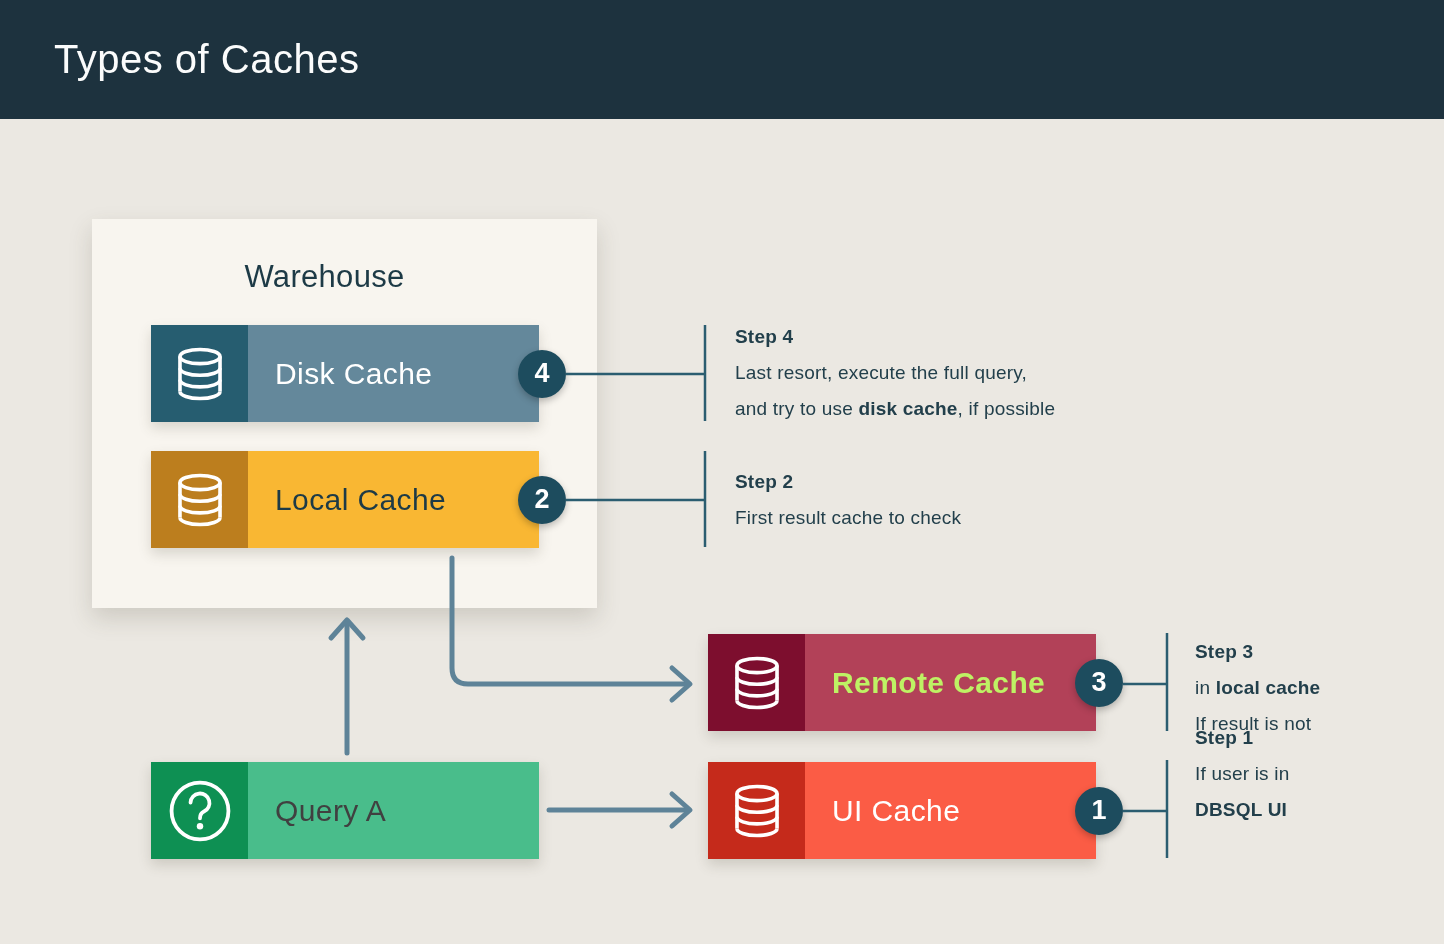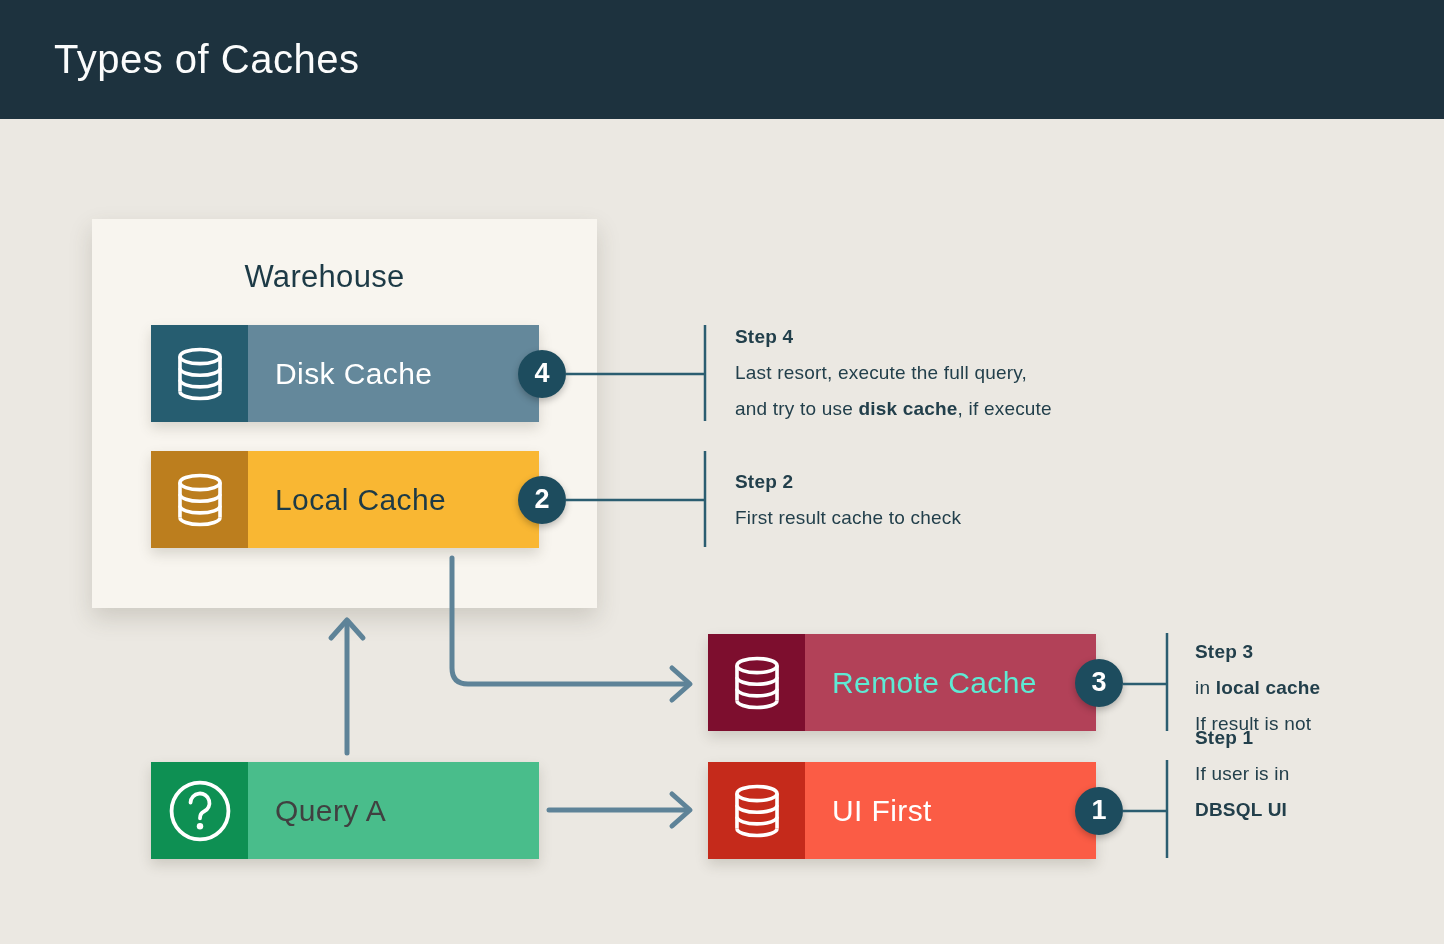--- a/index.html
+++ b/index.html
@@ -20,21 +20,21 @@
   .bar-icon{width:97px;height:100%;flex:none;display:flex;align-items:center;justify-content:center;}
   .bar-body{flex:1;display:flex;align-items:center;padding-left:27px;font-size:30px;letter-spacing:.4px;}
   .bar-disk{left:151px;top:325px;}
   .bar-disk .bar-icon{background:#265d70;}
   .bar-disk .bar-body{background:#64889b;color:#ffffff;}
   .bar-local{left:151px;top:451px;}
   .bar-local .bar-icon{background:#bc7e1e;}
   .bar-local .bar-body{background:#f9b733;color:#1d3a46;}
   .bar-remote{left:708px;top:634px;}
   .bar-remote .bar-icon{background:#7d0e2e;}
-  .bar-remote .bar-body{background:#b24158;color:#5eead4;}
+  .bar-remote .bar-body{background:#b24158;color:#bef264;font-weight:bold;}
   .bar-ui{left:708px;top:762px;}
   .bar-ui .bar-icon{background:#c52a1b;}
   .bar-ui .bar-body{background:#fb5c45;color:#ffffff;}
   .bar-query{left:151px;top:762px;}
   .bar-query .bar-icon{background:#0e9053;}
   .bar-query .bar-body{background:#49bd8b;color:#404040;}
   
   .badge{
     position:absolute;right:-27px;top:50%;transform:translateY(-50%);
     width:48px;height:48px;border-radius:50%;background:#1d4c5e;color:#ffffff;
@@ -111,39 +111,39 @@
   <div class="bar bar-ui">
     <div class="bar-icon">
       <svg viewBox="0 0 48 48" width="62" height="62" fill="none" stroke="#ffffff" stroke-width="2.8">
         <ellipse cx="24" cy="10.5" rx="15.5" ry="5.5"></ellipse>
         <path d="M8.5 10.5 V37.5 M39.5 10.5 V37.5"></path>
         <path d="M8.5 19.5 a15.5 5.5 0 0 0 31 0"></path>
         <path d="M8.5 28.5 a15.5 5.5 0 0 0 31 0"></path>
         <path d="M8.5 37.5 a15.5 5.5 0 0 0 31 0"></path>
       </svg>
     </div>
-    <div class="bar-body">UI First</div>
+    <div class="bar-body">UI Cache</div>
     <div class="badge">1</div>
   </div>
 
   <div class="bar bar-query">
     <div class="bar-icon">
       <svg viewBox="0 0 48 48" width="70" height="70" fill="none" stroke="#ffffff" stroke-width="2.6" stroke-linecap="round">
         <circle cx="24" cy="24" r="19.5"></circle>
         <path d="M17.5 18.2 a6.5 6.5 0 1 1 9.2 6.2 q -2.7 1.3 -2.7 4.6"></path>
         <circle cx="24" cy="34.5" r="2.2" fill="#ffffff" stroke="none"></circle>
       </svg>
     </div>
     <div class="bar-body">Query A</div>
   </div>
 
   <div class="step step-4">
     <div class="t">Step 4</div>
     <div>Last resort, execute the full query,</div>
-    <div><span>and try to use </span><b>disk cache</b><span>, if execute</span></div>
+    <div><span>and try to use </span><b>disk cache</b><span>, if possible</span></div>
   </div>
 
   <div class="step step-2">
     <div class="t">Step 2</div>
     <div>First result cache to check</div>
   </div>
 
   <div class="step step-3">
     <div class="t">Step 3</div>
     <div><span>in </span><b>local cache</b></div>

